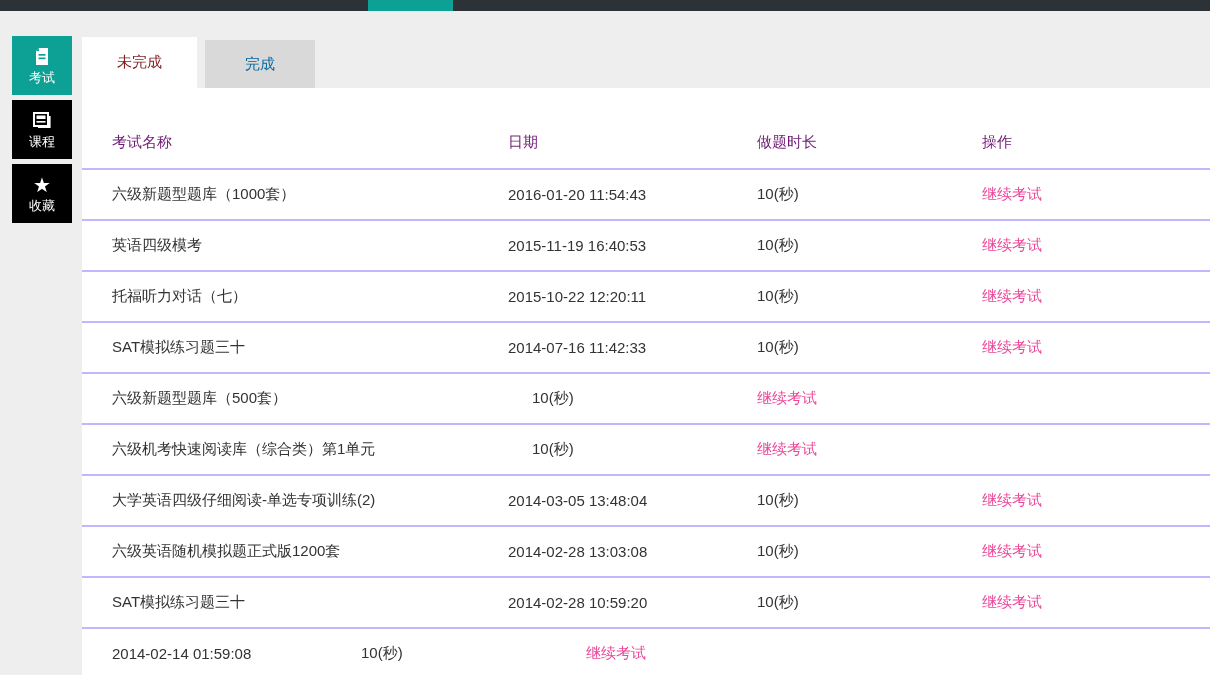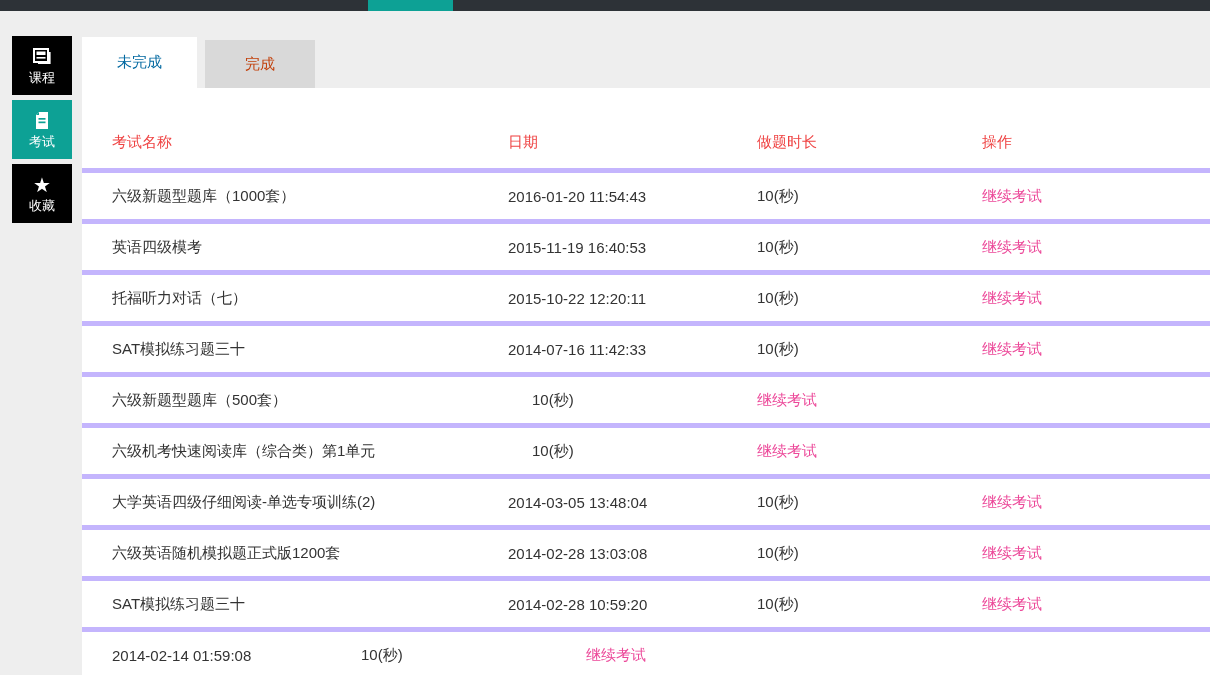--- a/index.html
+++ b/index.html
@@ -33,77 +33,77 @@
   .side-item .icn { height: 20px; display: flex; align-items: center; justify-content: center; margin-bottom: 3px; }
   .side-item .icn svg { display: block; }
   .side-item .lbl { font-size: 13px; line-height: 15px; color: #fff; }
   .star-glyph { font-size: 20px; line-height: 20px; color: #fff; }
   
   .tabs {
     position: absolute; left: 82px; top: 37px; height: 51px;
     display: flex; align-items: flex-end; gap: 8px;
   }
   .tab {
-    width: 110px; height: 48px; background: #d9d9d9; color: #c2410c;
+    width: 110px; height: 48px; background: #d9d9d9; color: #0369a1;
     font-size: 15px; display: flex; align-items: center; justify-content: center;
     cursor: pointer;
   }
   .tab.active {
-    width: 115px; height: 51px; background: #ffffff; color: #0369a1;
+    width: 115px; height: 51px; background: #ffffff; color: #7f1d1d;
   }
   
   .panel {
     position: absolute; left: 82px; top: 88px; right: 0; bottom: 0;
     background: #ffffff; overflow: hidden;
   }
   .thead {
     height: 80px; display: flex; align-items: center; padding: 28px 0 0 30px;
-    font-size: 15px; color: #ef4444;
+    font-size: 15px; color: #701a75;
   }
   .trow {
     height: 51px; display: flex; align-items: center; padding-left: 30px;
-    border-top: 5px solid #c4b5fd; font-size: 15px; color: #333;
+    border-top: 2px solid #c4b5fd; font-size: 15px; color: #333;
   }
   .col-name { width: 396px; flex: none; }
   .col-date { width: 225px; flex: none; }
   .col-dur  { width: 225px; flex: none; margin-left: 24px; }
   .col-act  { flex: 1; }
   .link { color: #ec4899; cursor: pointer; text-decoration: none; }
 </style>
 </head>
 <body>
 
 <div class="topbar">
   <div class="topbar-accent"></div>
 </div>
 
 <div class="sidebar">
 
+    <div class="side-item active">
+      <span class="icn">
+        <svg width="16" height="19" viewBox="0 0 16 19">
+          <path d="M5 1 H14 V18 H2 V4 Z" fill="#fff"></path>
+          <path d="M5 1 L5 4 L2 4 Z" fill="#0da195"></path>
+          <rect x="4.5" y="7" width="7" height="1.7" fill="#0da195"></rect>
+          <rect x="4.5" y="10.5" width="7" height="1.7" fill="#0da195"></rect>
+        </svg>
+      </span>
+      <span class="lbl">考试</span>
+    </div>
+
     <div class="side-item">
       <span class="icn">
         <svg width="20" height="18" viewBox="0 0 20 18">
           <rect x="2" y="1" width="14" height="13" fill="none" stroke="#fff" stroke-width="2"></rect>
           <rect x="4.5" y="3.5" width="9" height="3.5" fill="#fff"></rect>
           <rect x="4.5" y="9" width="9" height="1.6" fill="#fff"></rect>
           <path d="M17 4 L18.6 4 L18.6 16 L6 16 L6 14.6 L17 14.6 Z" fill="#fff"></path>
         </svg>
       </span>
       <span class="lbl">课程</span>
-    </div>
-
-    <div class="side-item active">
-      <span class="icn">
-        <svg width="16" height="19" viewBox="0 0 16 19">
-          <path d="M5 1 H14 V18 H2 V4 Z" fill="#fff"></path>
-          <path d="M5 1 L5 4 L2 4 Z" fill="#0da195"></path>
-          <rect x="4.5" y="7" width="7" height="1.7" fill="#0da195"></rect>
-          <rect x="4.5" y="10.5" width="7" height="1.7" fill="#0da195"></rect>
-        </svg>
-      </span>
-      <span class="lbl">考试</span>
     </div>
 
     <div class="side-item">
       <span class="icn">
         <span class="star-glyph">★</span>
       </span>
       <span class="lbl">收藏</span>
     </div>
   </div>
 

